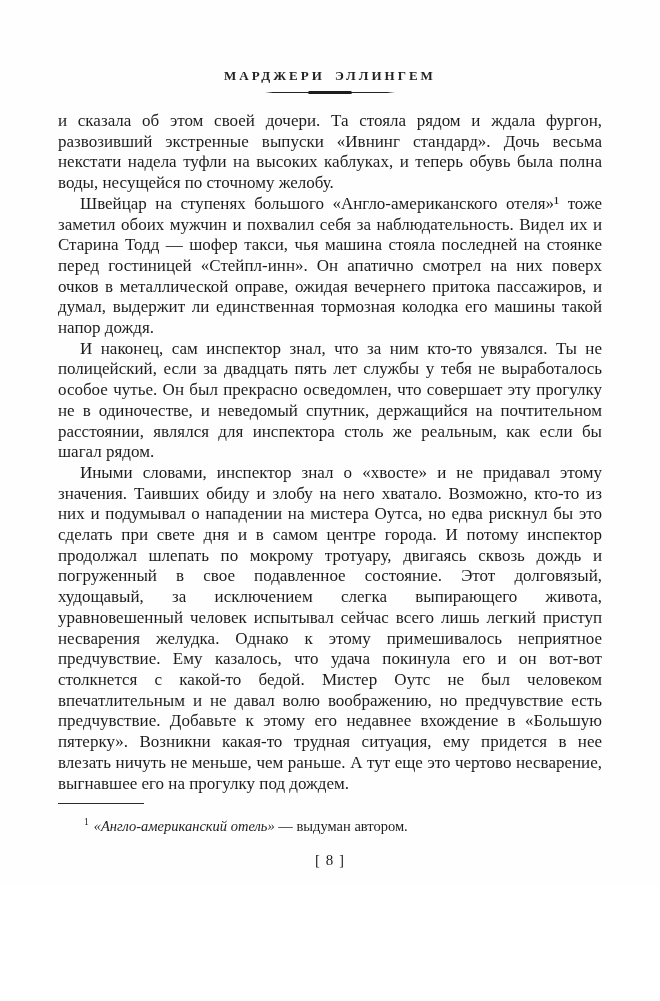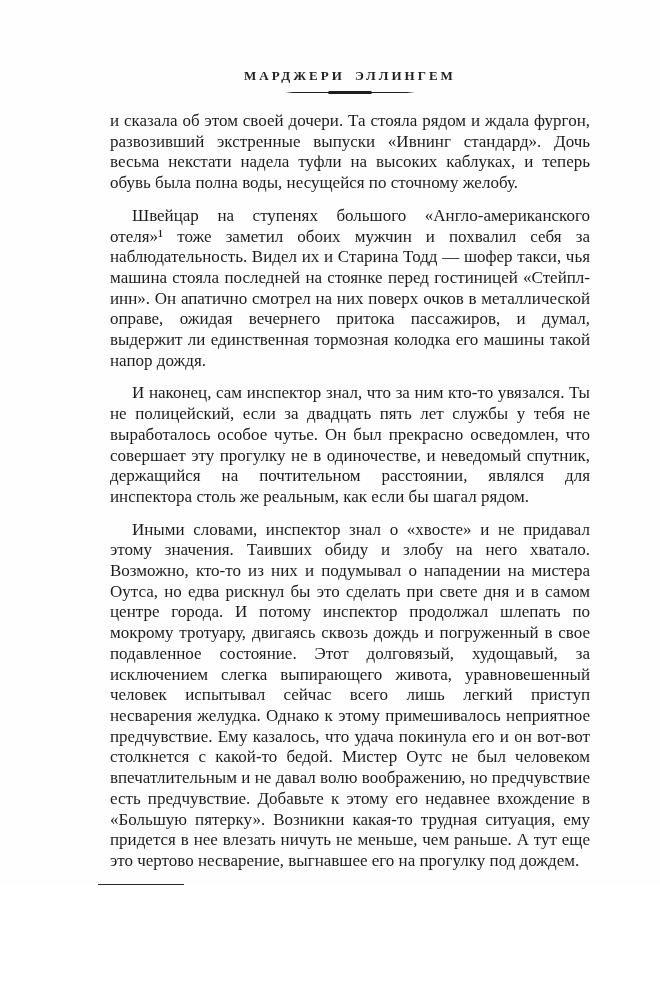--- a/index.html
+++ b/index.html
@@ -9,21 +9,21 @@
   }
   .page {
     position: relative;
     width: 660px;
     height: 886px;
     background: #fefefe;
     overflow: hidden;
     font-family: "Liberation Serif", "DejaVu Serif", serif;
     color: #1c1c1c;
     box-sizing: border-box;
-    padding: 0 58px 0 98px;
+    padding: 0 58px 0 58px;
   }
   
   .running-header {
     margin-top: 68px;
     text-align: center;
     font-size: 13px;
     font-weight: 700;
     letter-spacing: 3px;
     color: #222222;
     word-spacing: 4px;
@@ -52,21 +52,21 @@
     border-radius: 2px;
   }
   
   .body-text {
     margin-top: 15px;
     text-align: justify;
     font-size: 17px;
     line-height: 20.7px;
   }
   .body-text p {
-    margin: 12px;
+    margin: 0;
     text-indent: 22px;
   }
   .body-text p.no-indent {
     text-indent: 0;
   }
   
   .footnote-sep {
     margin-top: 9px;
     width: 86px;
     height: 1px;

